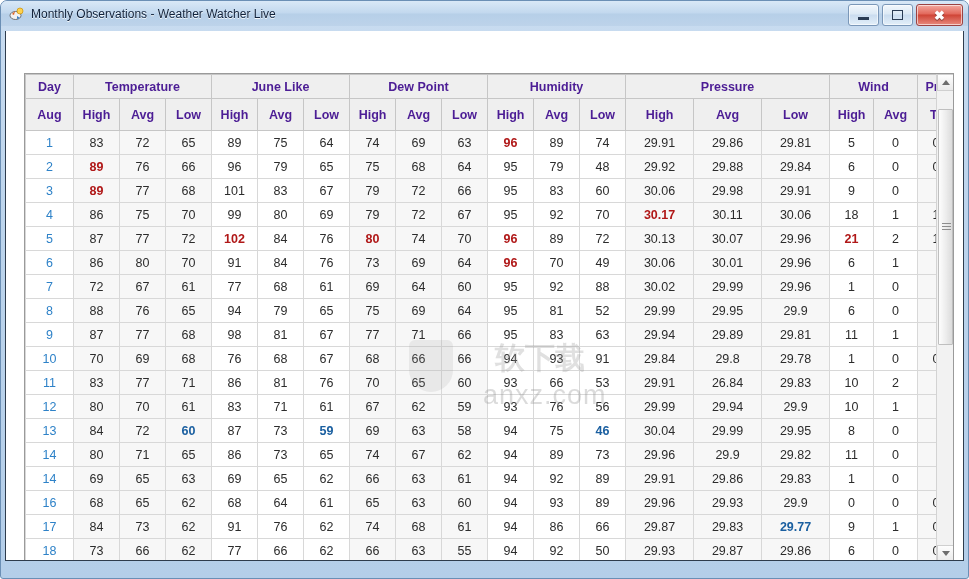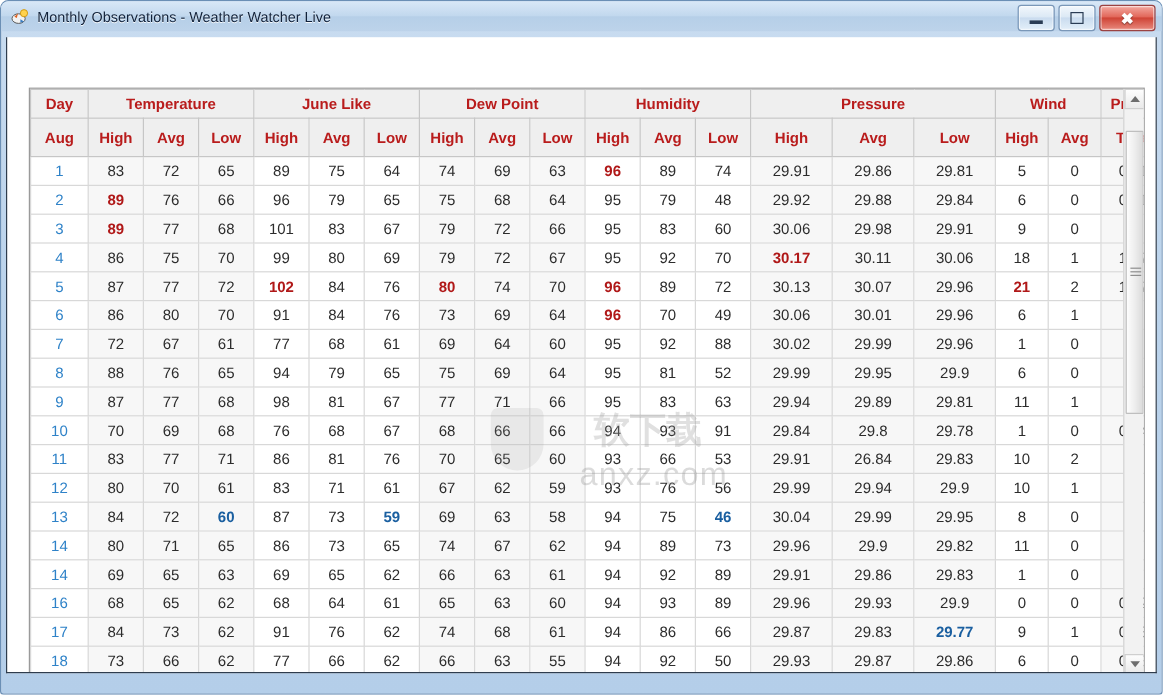--- a/index.html
+++ b/index.html
@@ -112,21 +112,21 @@
     border:1px solid #d8d8d8;
     text-align:center;
     height:24px;
     padding:0;
     box-sizing:border-box;
     overflow:hidden;
     white-space:nowrap;
   }
   table.grid thead th{
     background:#efefef;
-    color:#b91c1c;
+    color:#4c1d95;
     font-weight:bold;
     font-size:12.5px;
     border:1px solid #c6c6c6;
     height:24px;
   }
   thead tr.grp th{height:24px;}
   thead tr.sub th{height:32px;}
 
   
   td.g-shade{background:#f7f7f7;}

